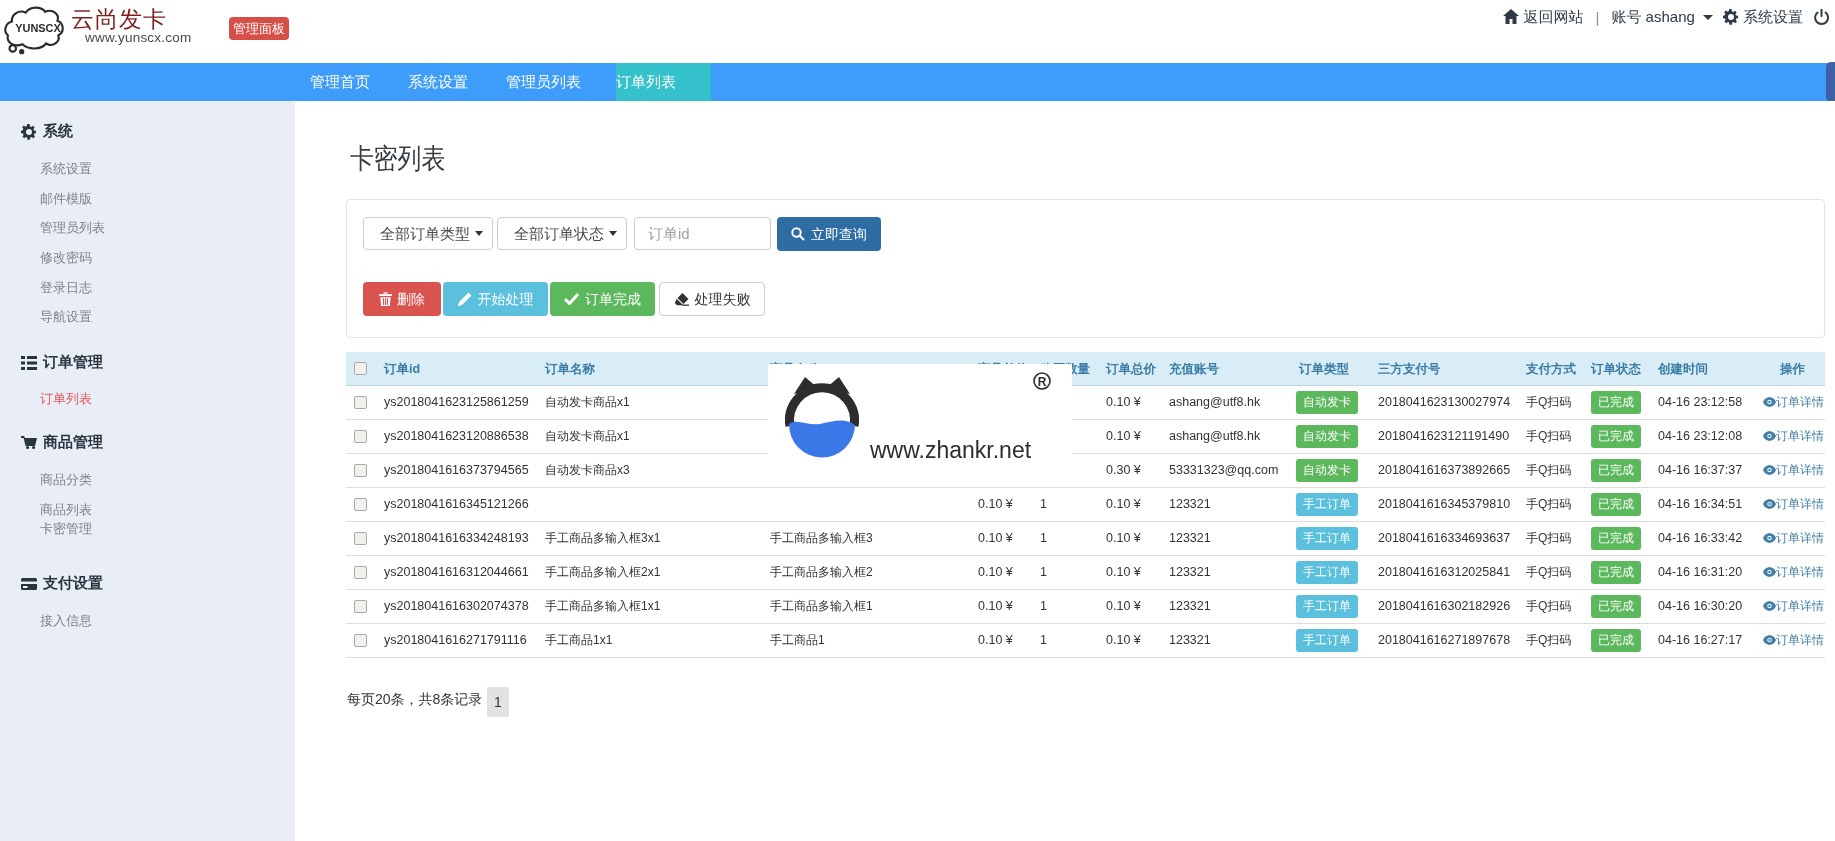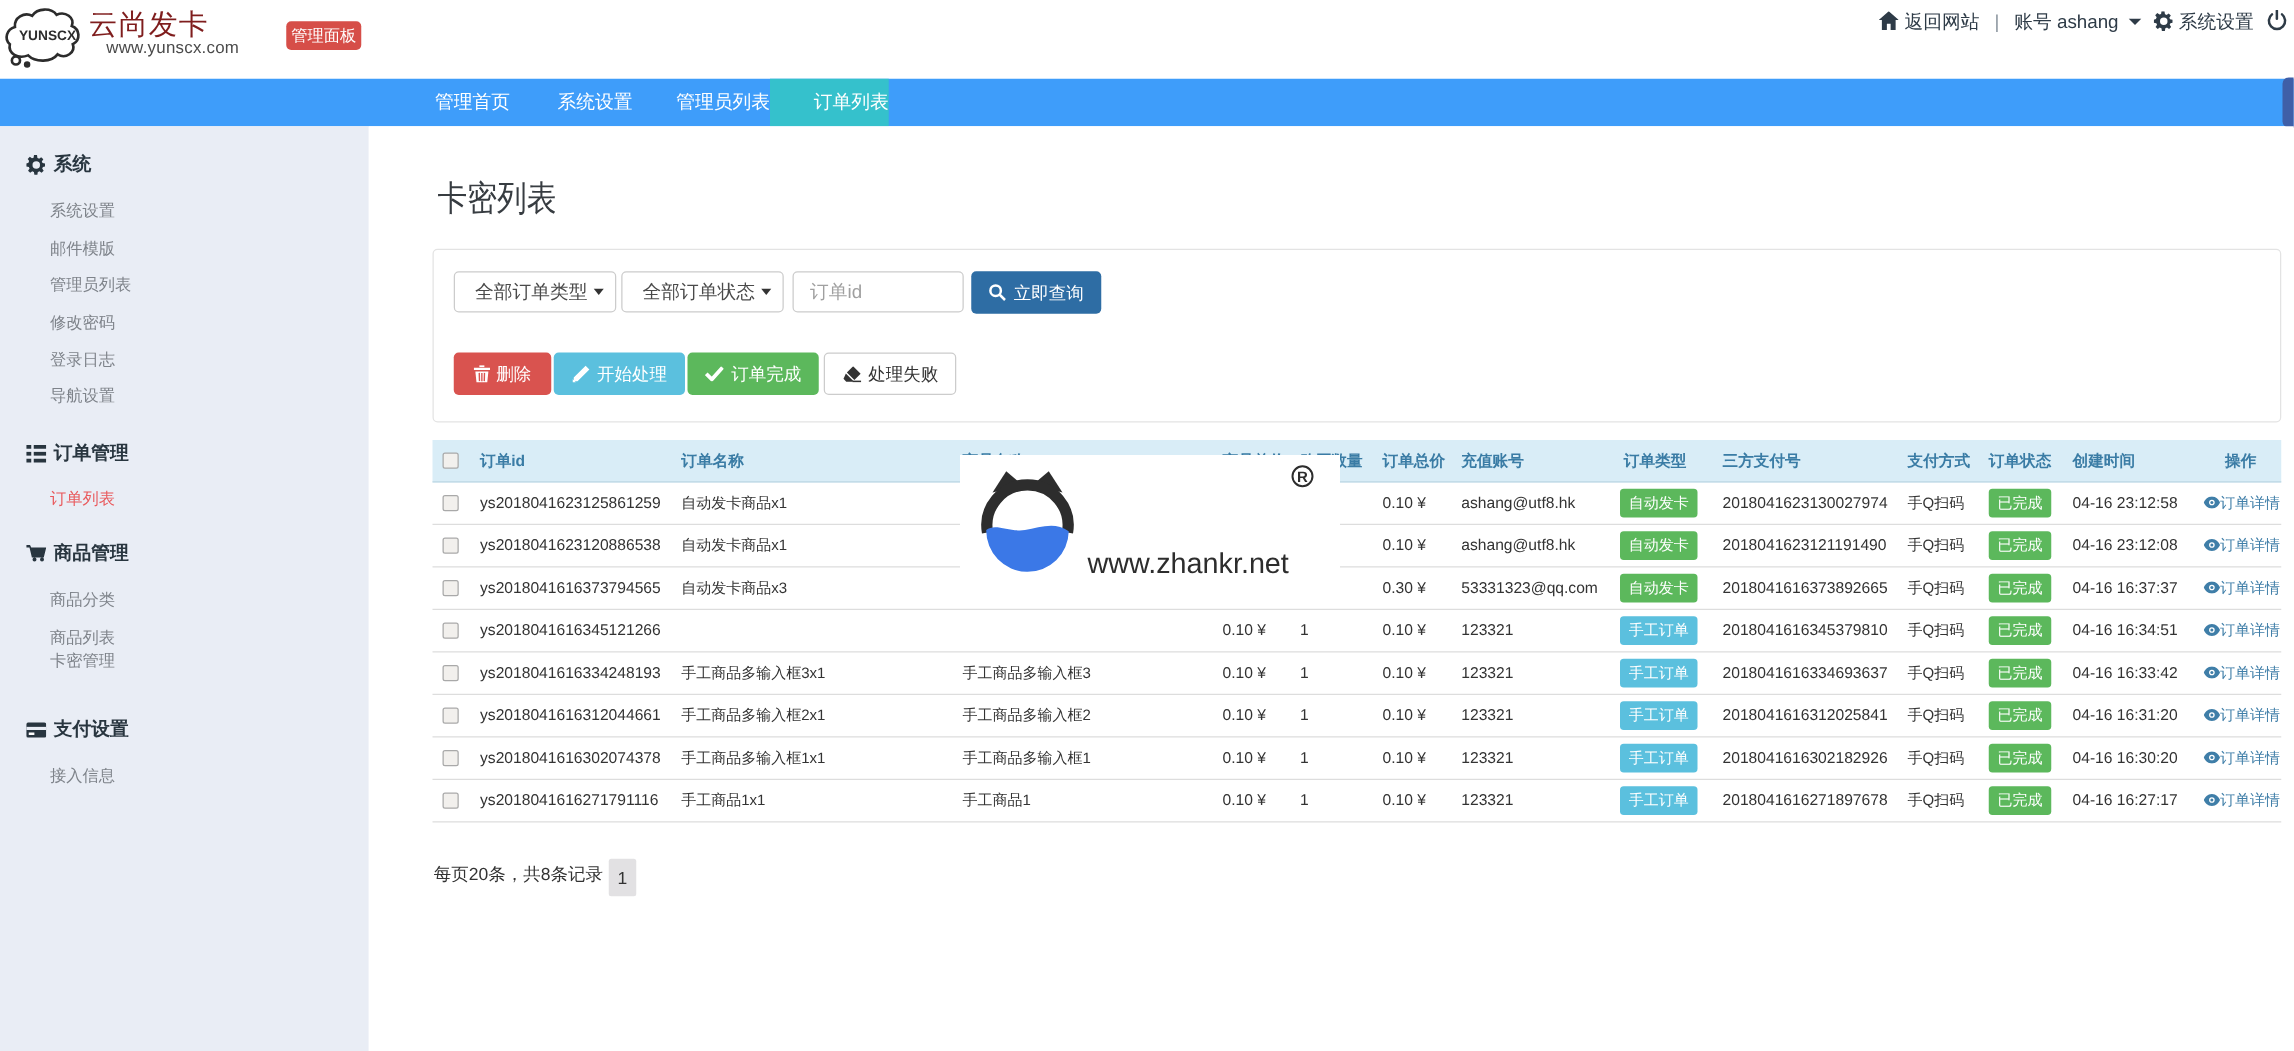--- a/index.html
+++ b/index.html
@@ -13,21 +13,21 @@
 #badge-panel { position:absolute; left:229px; top:17px; width:60px; height:23px; background:#d64e48; color:#fff;
   font-size:13px; line-height:23px; text-align:center; border-radius:4px; }
 #hdr-right { position:absolute; right:5px; top:0; height:34px; display:flex; align-items:center; gap:10px;
   color:#2e3b47; font-size:15px; }
 #hdr-right .sep { color:#8a949d; padding:0 2px; }
 .caret-dn { display:inline-block; width:0; height:0; border-left:5px solid transparent; border-right:5px solid transparent;
   border-top:5px solid #2e3b47; margin-left:8px; vertical-align:middle; }
 
 
 #nav { position:absolute; left:0; top:63px; width:1835px; height:38px; background:#3e9dfa; }
-.navtab { position:absolute; top:0; height:38px; line-height:38px; text-align:right; color:#fff; font-size:15px; }
+.navtab { position:absolute; top:0; height:38px; line-height:38px; text-align:left; color:#fff; font-size:15px; }
 .navtab.active { background:#35c1cc; }
 
 
 #scrollthumb { position:absolute; right:0; top:62px; width:9px; height:40px; background:#3f5fa8; border-radius:5px 0 0 5px; }
 
 
 #side { position:absolute; left:0; top:101px; width:295px; height:740px; background:#e9edf5;font-family:Liberation Serif, serif; }
 .side-h { position:absolute; left:43px; font-size:15px; font-weight:bold; color:#28353f; }
 .side-i { position:absolute; left:40px; font-size:13px; color:#7e838a; }
 .side-i.red { color:#e9595c; }

